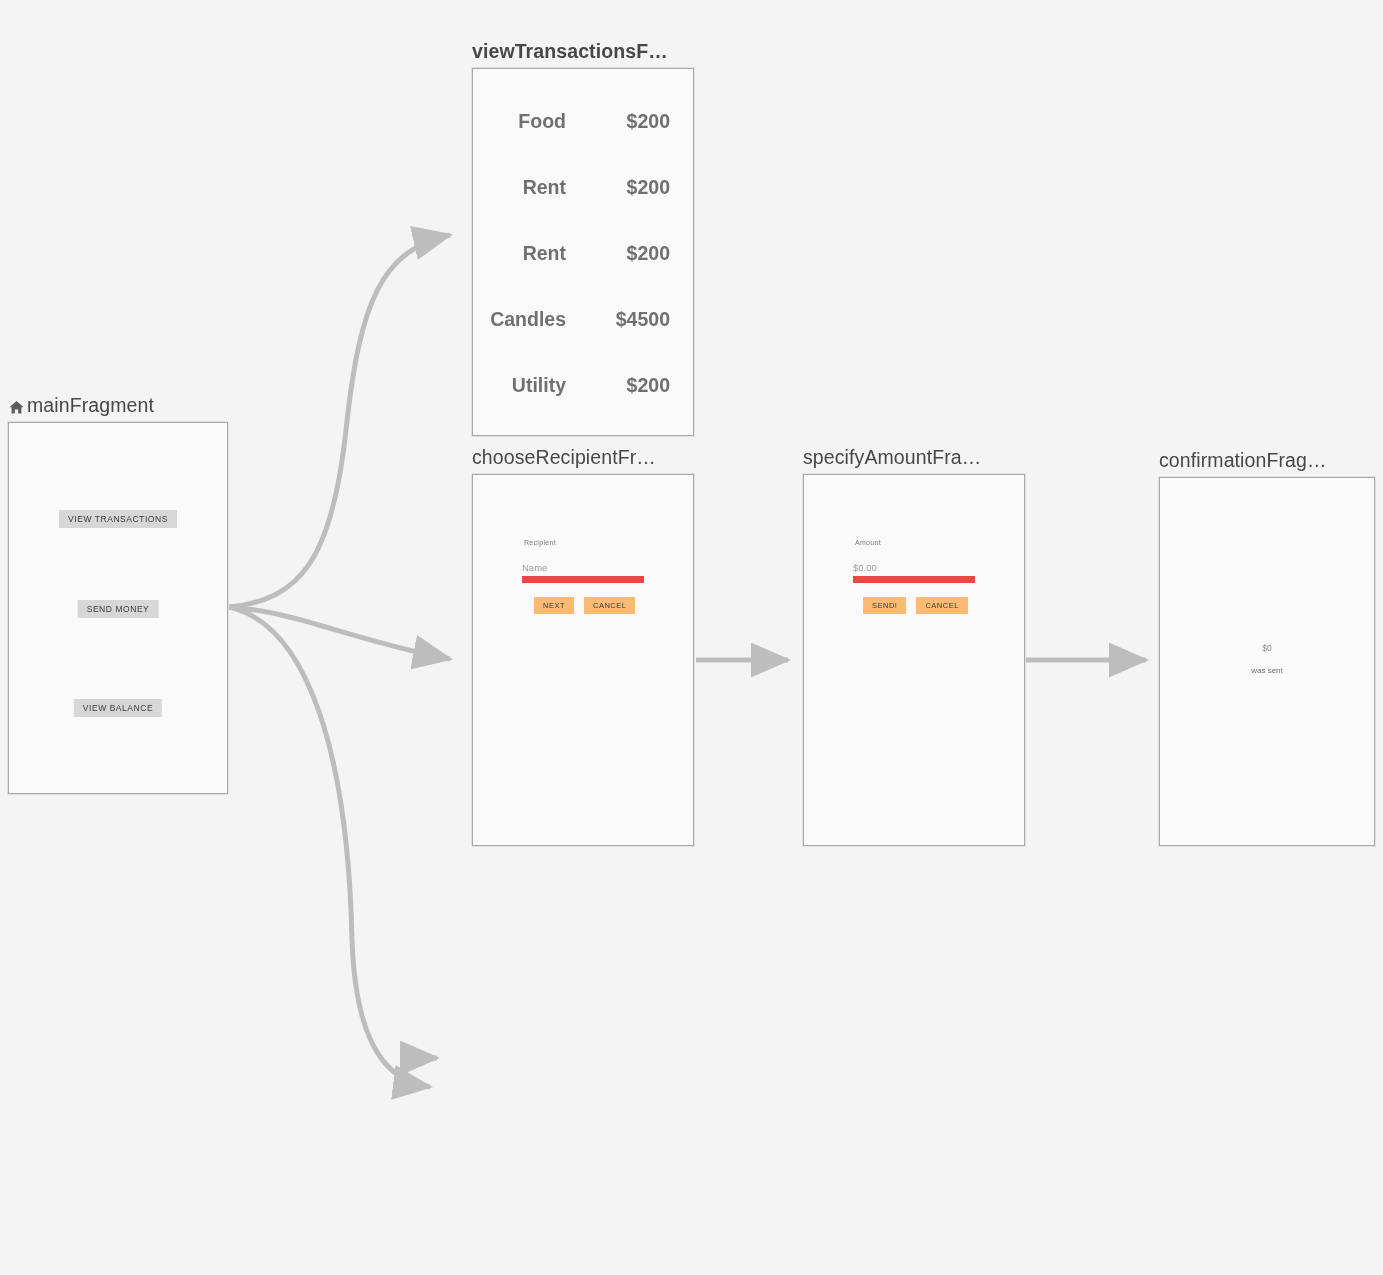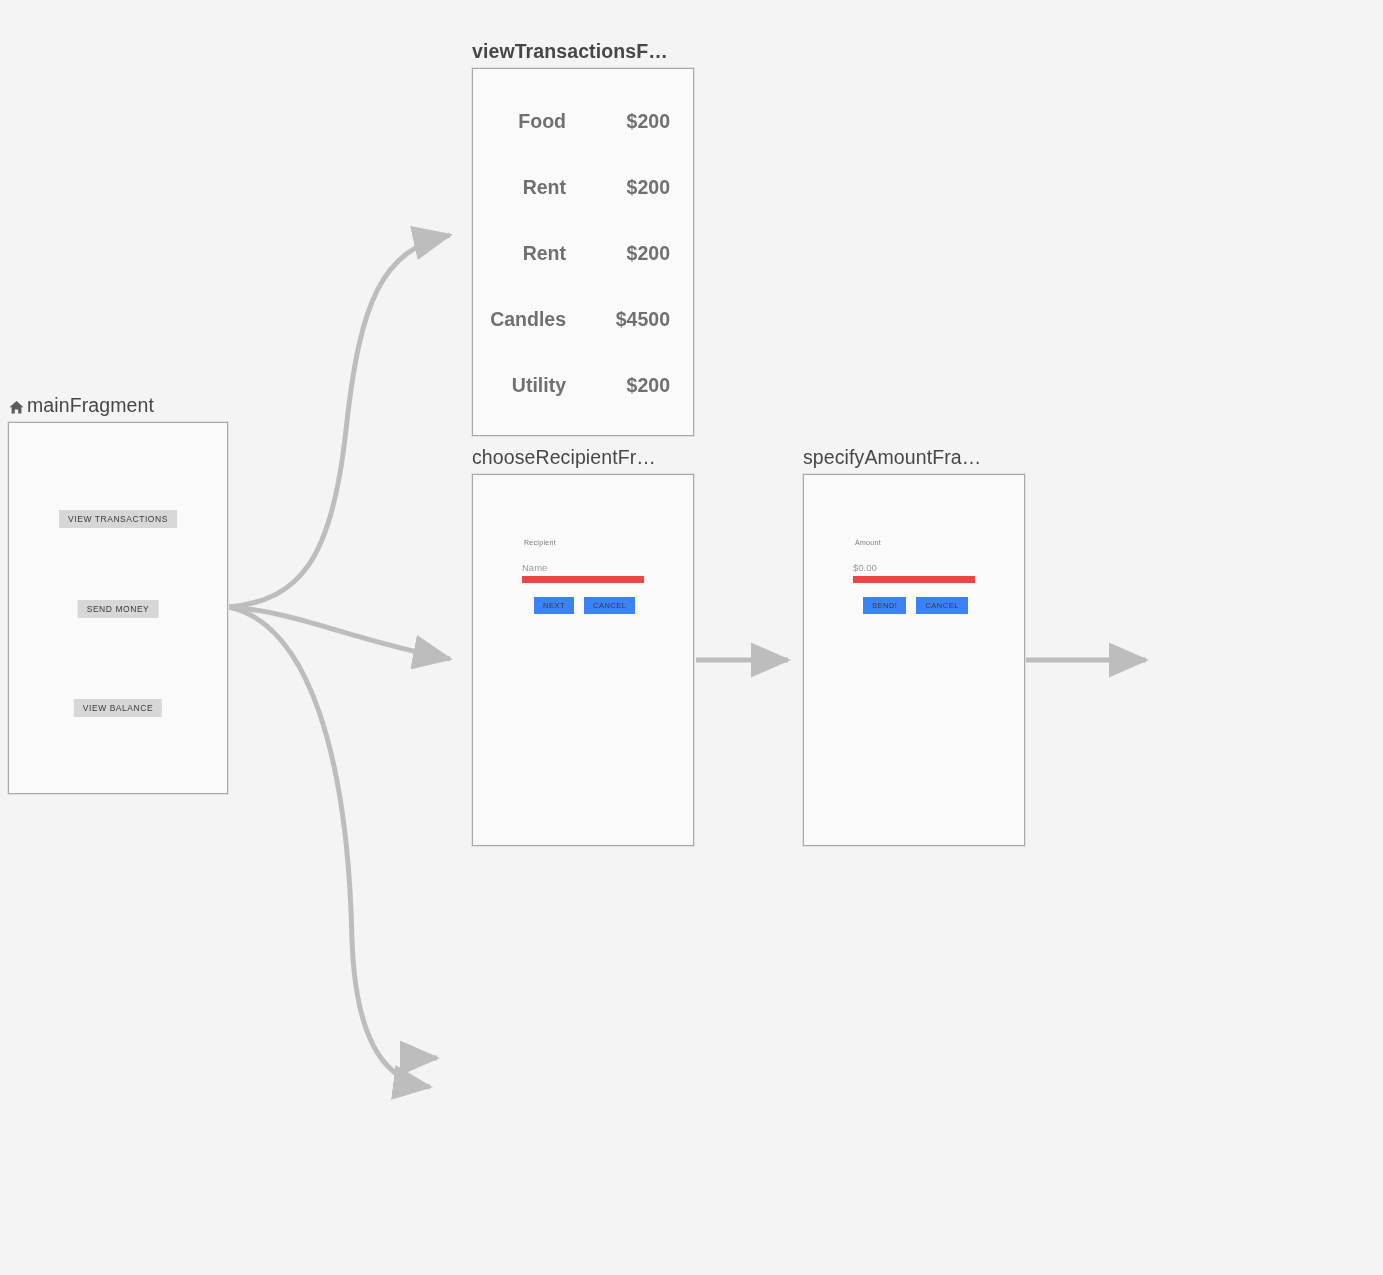--- a/index.html
+++ b/index.html
@@ -124,21 +124,21 @@
     padding-bottom: 3px;
     white-space: nowrap;
     background: transparent;
   }
   .form-btn-row {
     position: absolute;
     display: flex;
     gap: 10px;
   }
   .form-btn {
-    background: #3b82f6;
+    background: #fdba74;
     color: #3a3a3a;
     font-size: 7.5px;
     letter-spacing: 0.5px;
     padding: 5px 9px 4px 9px;
     white-space: nowrap;
     line-height: 1;
   }
 
   
   .confirm-amount {
@@ -255,15 +255,23 @@
     <div class="node-body">
       <div class="form-label" style="left:52px; top:65px;">Amount</div>
       <div class="form-field" style="left:50px; top:88px; width:122px;">$0.00</div>
       <div class="form-btn-row" style="left:60px; top:123px;">
         <div class="form-btn">SEND!</div>
         <div class="form-btn">CANCEL</div>
       </div>
     </div>
   </div>
 
+  <div class="node" style="left:1159px; top:477px; width:216px; height:369px;">
+    <div class="node-title">confirmationFrag…</div>
+    <div class="node-frame"></div>
+    <div class="node-body">
+      <div class="confirm-amount" style="top:166px;">$0</div>
+      <div class="confirm-msg" style="top:189px;">was sent</div>
+    </div>
+  </div>
 
 
 </div>
 
 </body></html>

